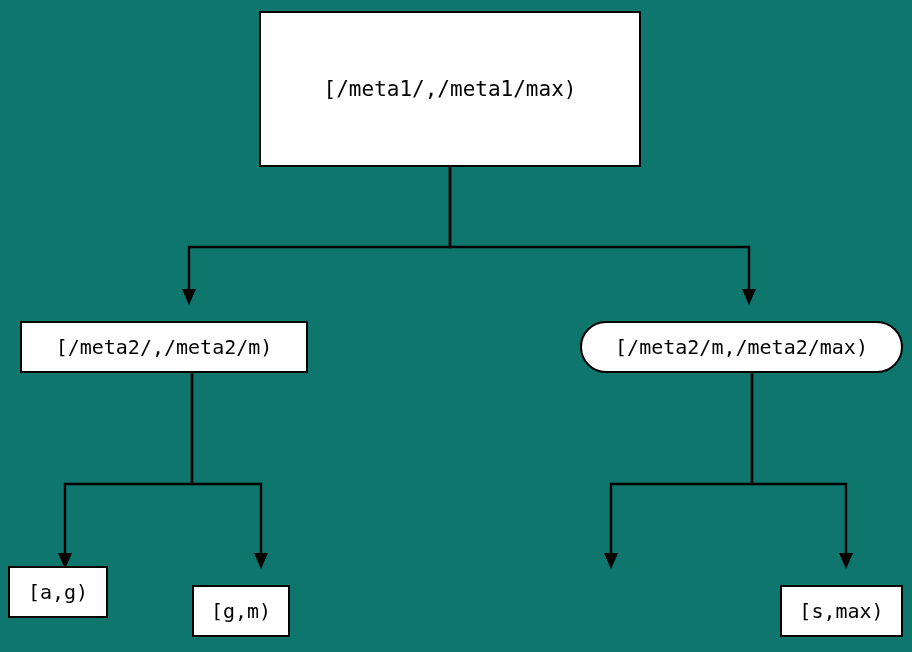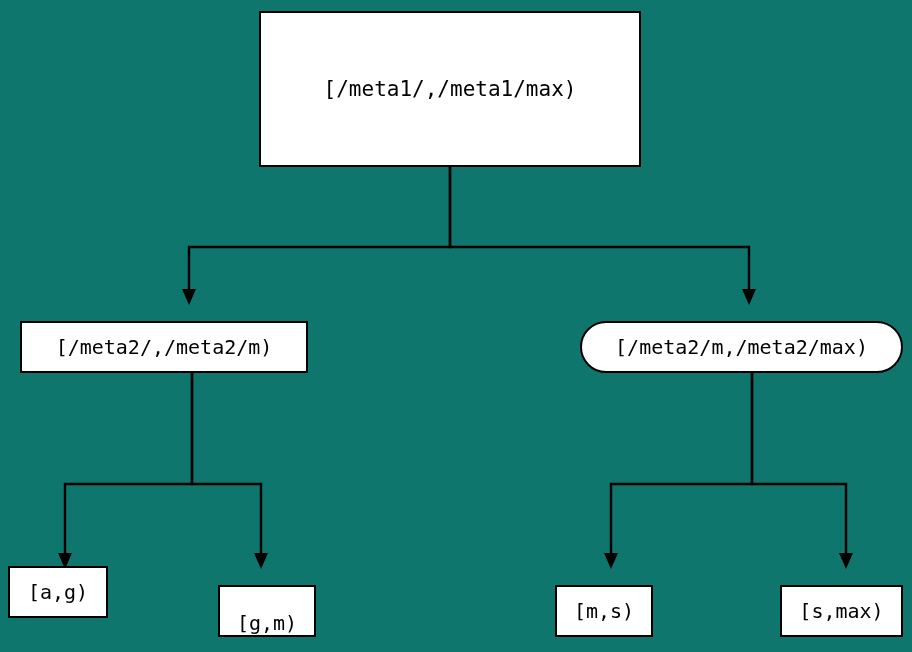--- a/index.html
+++ b/index.html
@@ -36,21 +36,21 @@
   .node-label {
     font-family: "DejaVu Sans Mono", "Liberation Mono", monospace;
     white-space: pre;
     letter-spacing: 0px;
     color: #000000;
   }
   .node-root   { left: 259px; top: 11px;  width: 382px; height: 156px; }
   .node-mid-l  { left: 20px;  top: 321px; width: 288px; height: 52px;  }
   .node-mid-r  { left: 580px; top: 321px; width: 323px; height: 52px; border-radius: 26px;  }
   .node-leaf-1 { left: 8px;   top: 566px; width: 100px; height: 52px;  }
-  .node-leaf-2 { left: 218px; top: 585px; width: 98px;  height: 52px; align-items: flex-end;  }
+  .node-leaf-2 { left: 192px; top: 585px; width: 98px;  height: 52px;  }
   .node-leaf-3 { left: 555px; top: 585px; width: 98px;  height: 52px;  }
   .node-leaf-4 { left: 780px; top: 585px; width: 123px; height: 52px;  }
 
   .size-lg .node-label { font-size: 21px; }
   .size-md .node-label { font-size: 20px; }
   .size-sm .node-label { font-size: 20px; }
 </style>
 </head>
 <body>
 
@@ -102,21 +102,18 @@
   </div>
 
   <div class="node node-leaf-1 size-sm">
     <span class="node-label">[a,g)</span>
   </div>
 
   <div class="node node-leaf-2 size-sm">
     <span class="node-label">[g,m)</span>
   </div>
 
-  <div class="node node-leaf-3 size-sm">
-    <span class="node-label">[m,s)</span>
-  </div>
 
   <div class="node node-leaf-4 size-sm">
     <span class="node-label">[s,max)</span>
   </div>
 
 </div>
 
 </body></html>

